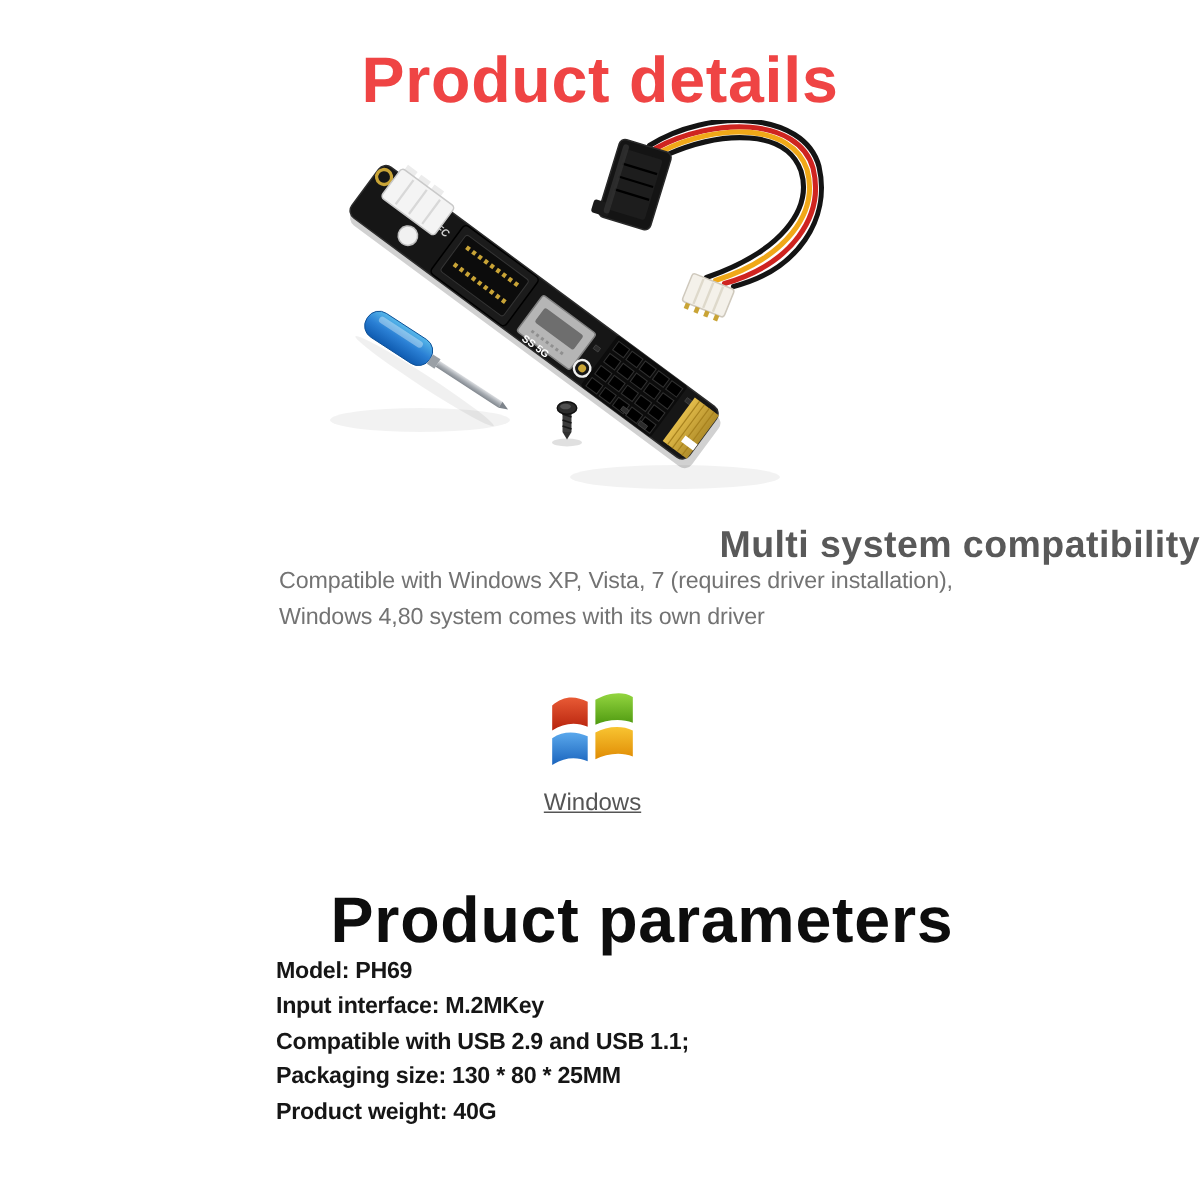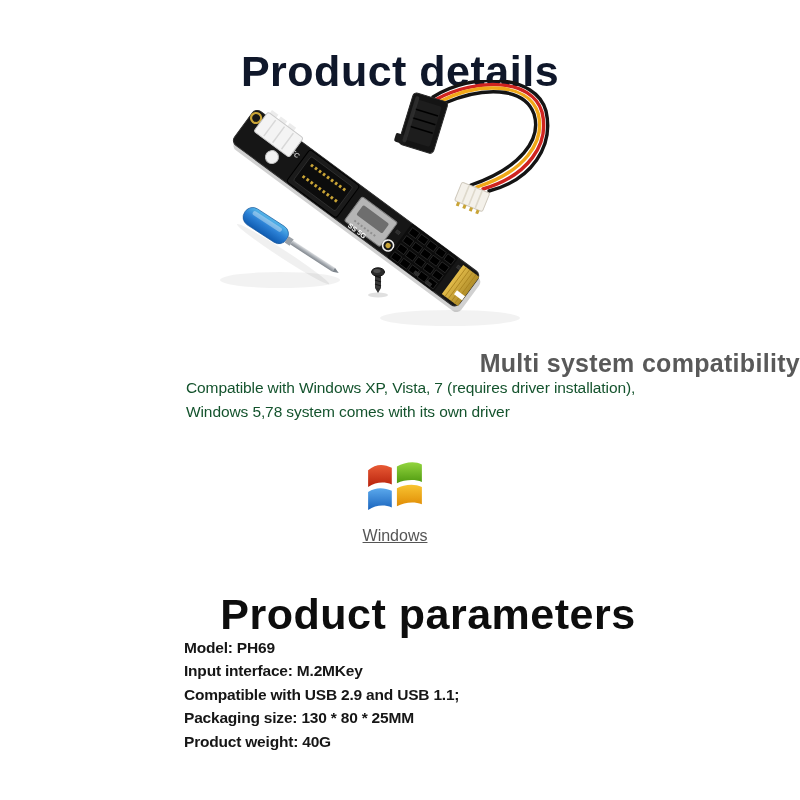--- a/index.html
+++ b/index.html
@@ -1,31 +1,31 @@
 <!DOCTYPE html>
 <html><head>
 <meta charset="utf-8">
 <style>
   html,body { margin:0; padding:0; }
   body {
     width:800px; height:800px; background:#ffffff; position:relative;
     overflow:hidden; font-family:"Liberation Sans", sans-serif;
   }
   .page-title {
-    position:absolute; top:18px; left:0; width:800px; text-align:center;
-    font-size:43px; font-weight:bold; color:#0f172a; letter-spacing:0.5px;
+    position:absolute; top:1px; left:0; width:800px; text-align:center;
+    font-size:43px; font-weight:bold; color:#ef4444; letter-spacing:0.5px;
   }
   .photo-wrap { position:absolute; left:180px; top:80px; width:440px; height:252px; }
   .compat-heading {
     position:absolute; top:328px; left:0; width:800px; text-align:right;
     font-size:25px; font-weight:bold; color:#595959; letter-spacing:0.3px;
   }
   .compat-text {
     position:absolute; left:186px; top:376px; width:500px;
-    font-size:15.5px; line-height:23.5px; color:#14532d; letter-spacing:-0.1px;
+    font-size:15.5px; line-height:23.5px; color:#737373; letter-spacing:-0.1px;
   }
   .windows-block {
     position:absolute; left:325px; top:455px; width:140px; text-align:center;
   }
   .windows-block svg { width:64px; height:64px; display:block; margin:0 auto; }
   .windows-label { margin-top:8px; font-size:16px; color:#555555;text-decoration:underline; }
   .params-heading {
     position:absolute; top:554px; left:0; width:800px; text-align:center;
     font-size:43px; font-weight:bold; color:#0d0d0d; letter-spacing:0.5px;padding-left:28px;
   }
@@ -195,21 +195,21 @@
     <ellipse cx="5" cy="4" rx="6.5" ry="4.2" fill="#2b2b2b" stroke="#101010"></ellipse>
     <ellipse cx="4" cy="3" rx="3.6" ry="1.9" fill="#5a5a5a" opacity="0.8"></ellipse>
   </g>
 </svg>
 </div>
 
 <h2 class="compat-heading">Multi system compatibility</h2>
 
 <div class="compat-text">
   <div>Compatible with Windows XP, Vista, 7 (requires driver installation),</div>
-  <div>Windows 5,78 system comes with its own driver</div>
+  <div>Windows 4,80 system comes with its own driver</div>
 </div>
 
 <div class="windows-block">
   <svg viewBox="0 0 100 100">
     <defs>
       <linearGradient id="wRed" x1="0" y1="0" x2="0" y2="1">
           <stop offset="0" stop-color="#e85a35"></stop>
           <stop offset="1" stop-color="#b7220c"></stop>
         </linearGradient>
       <linearGradient id="wGreen" x1="0" y1="0" x2="0" y2="1">

